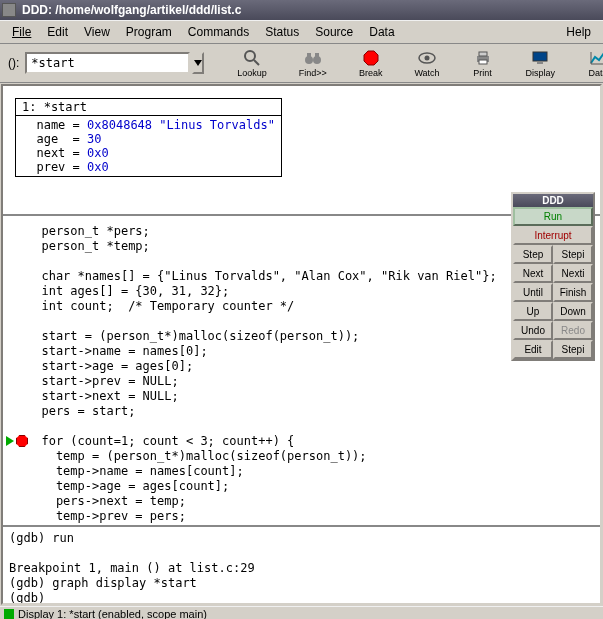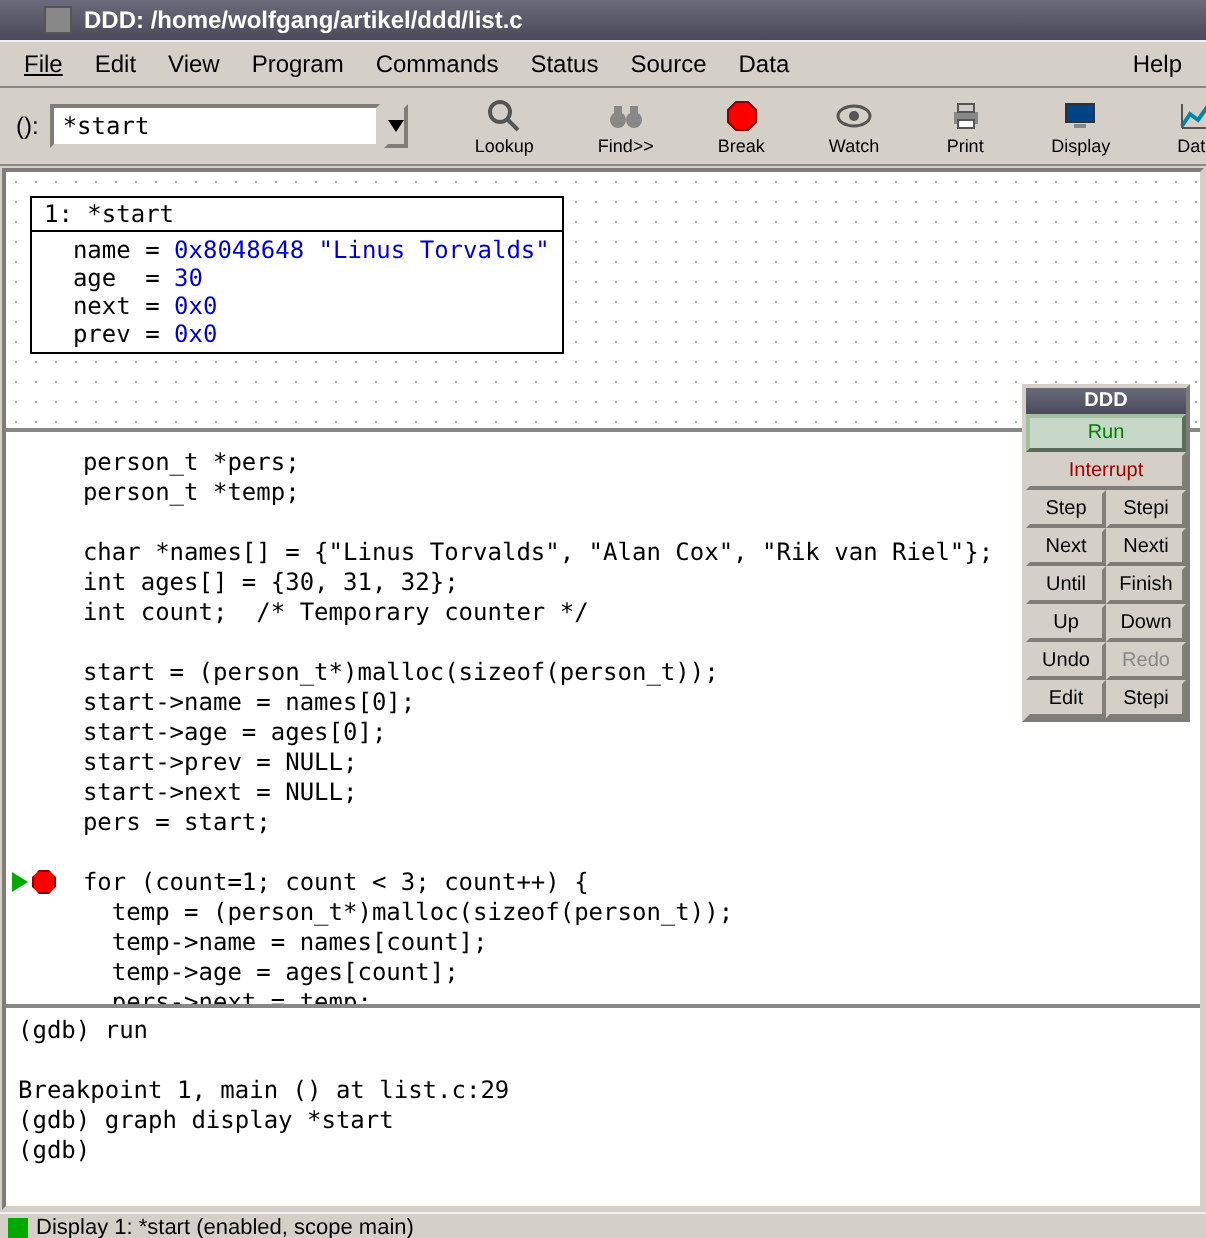--- a/index.html
+++ b/index.html
@@ -8,21 +8,21 @@
   font-size: 12px;
   background: #d4d0c8;
   width: 603px;
   height: 619px;
   overflow: hidden;
   position: relative;
 }
 .titlebar {
   background: linear-gradient(#6a6a7a, #4a4a5a);
   color: #fff;
-  padding: 3px 22px;
+  padding: 3px 2px;
   font-size: 12px;
   font-weight: bold;
   display: flex;
   align-items: center;
 }
 .titlebar-icon {
   width: 14px; height: 14px;
   background: #888;
   border: 1px solid #555;
   margin-right: 6px;
@@ -144,21 +144,21 @@
   border-bottom: 5px solid transparent;
   border-left: 8px solid #0a0;
 }
 .stop-sign {
   width: 12px; height: 12px;
   background: #f00;
   clip-path: polygon(30% 0, 70% 0, 100% 30%, 100% 70%, 70% 100%, 30% 100%, 0 70%, 0 30%);
   border: 1px solid #800;
 }
 .console-pane {
-  height: 99px;
+  height: 76px;
   background: #fff;
   font-family: monospace;
   font-size: 12px;
   line-height: 15px;
   padding: 4px 6px;
   white-space: pre;
   overflow: hidden;
 }
 .statusbar {
   background: #d4d0c8;

